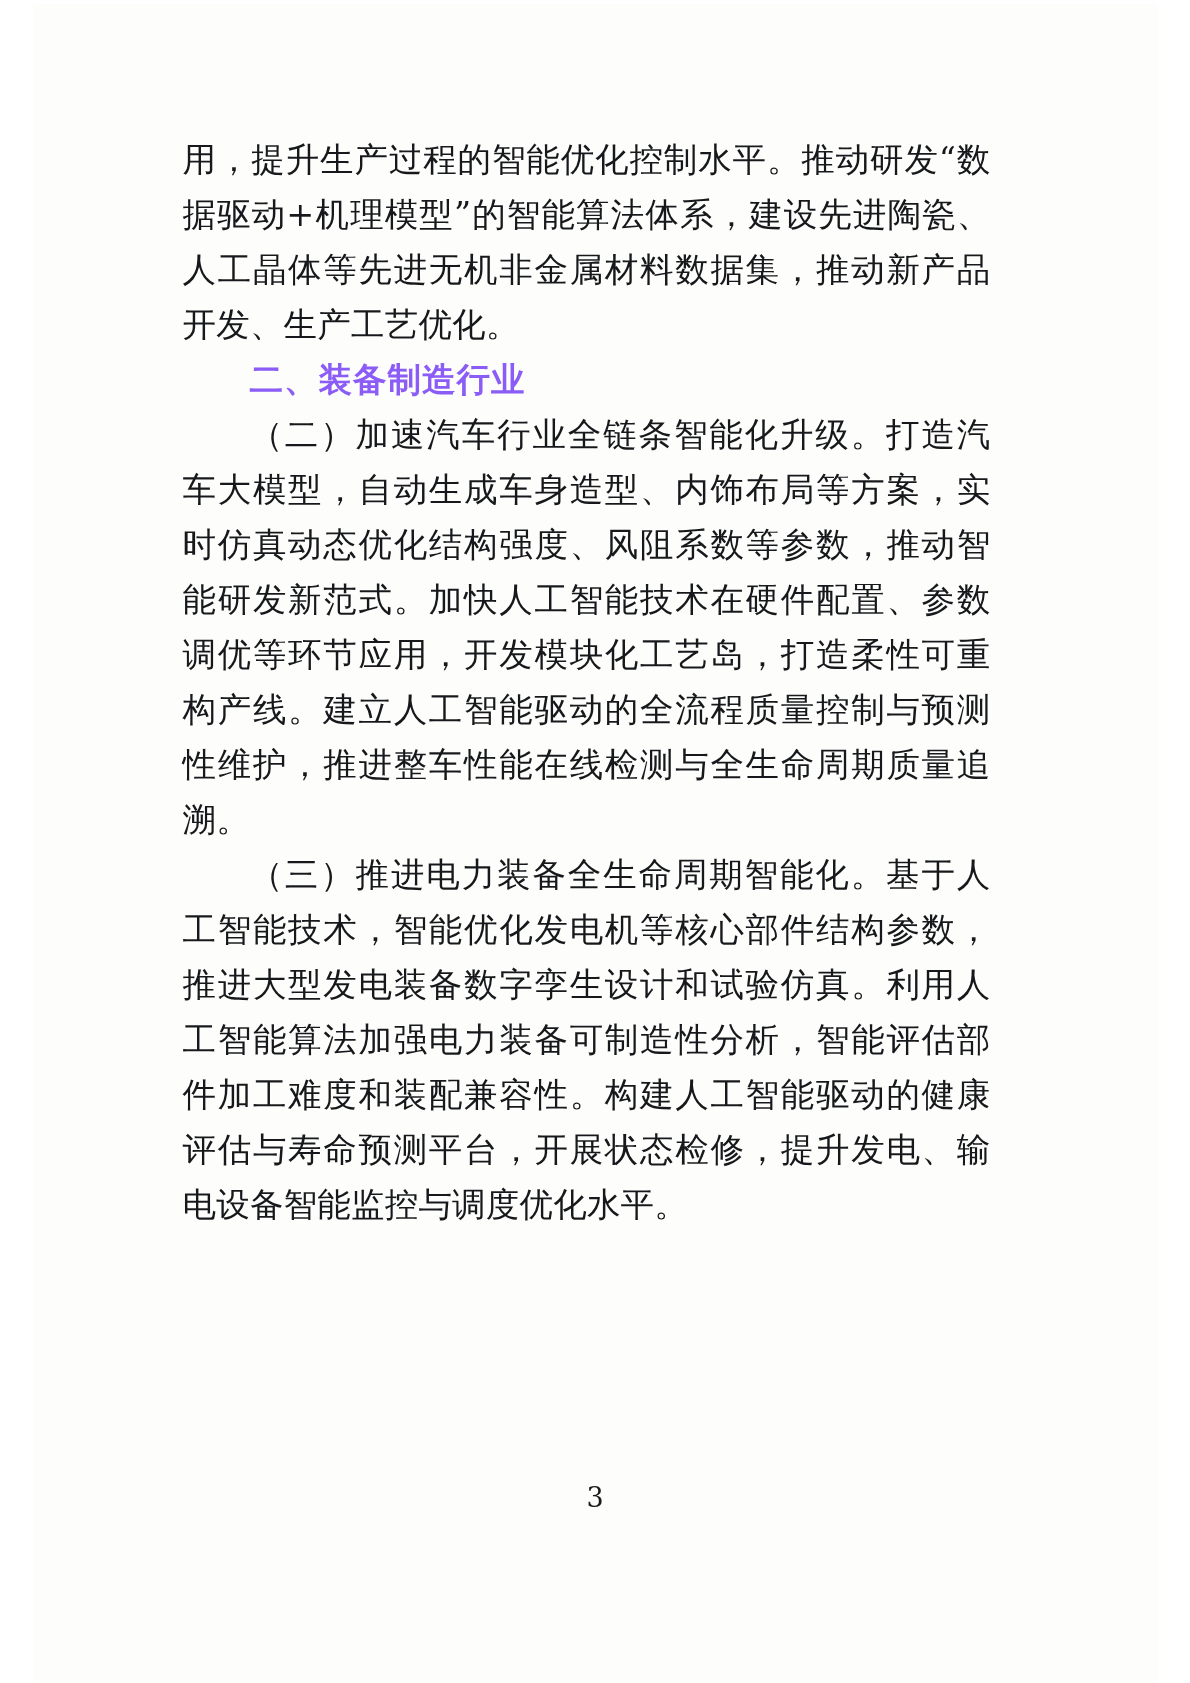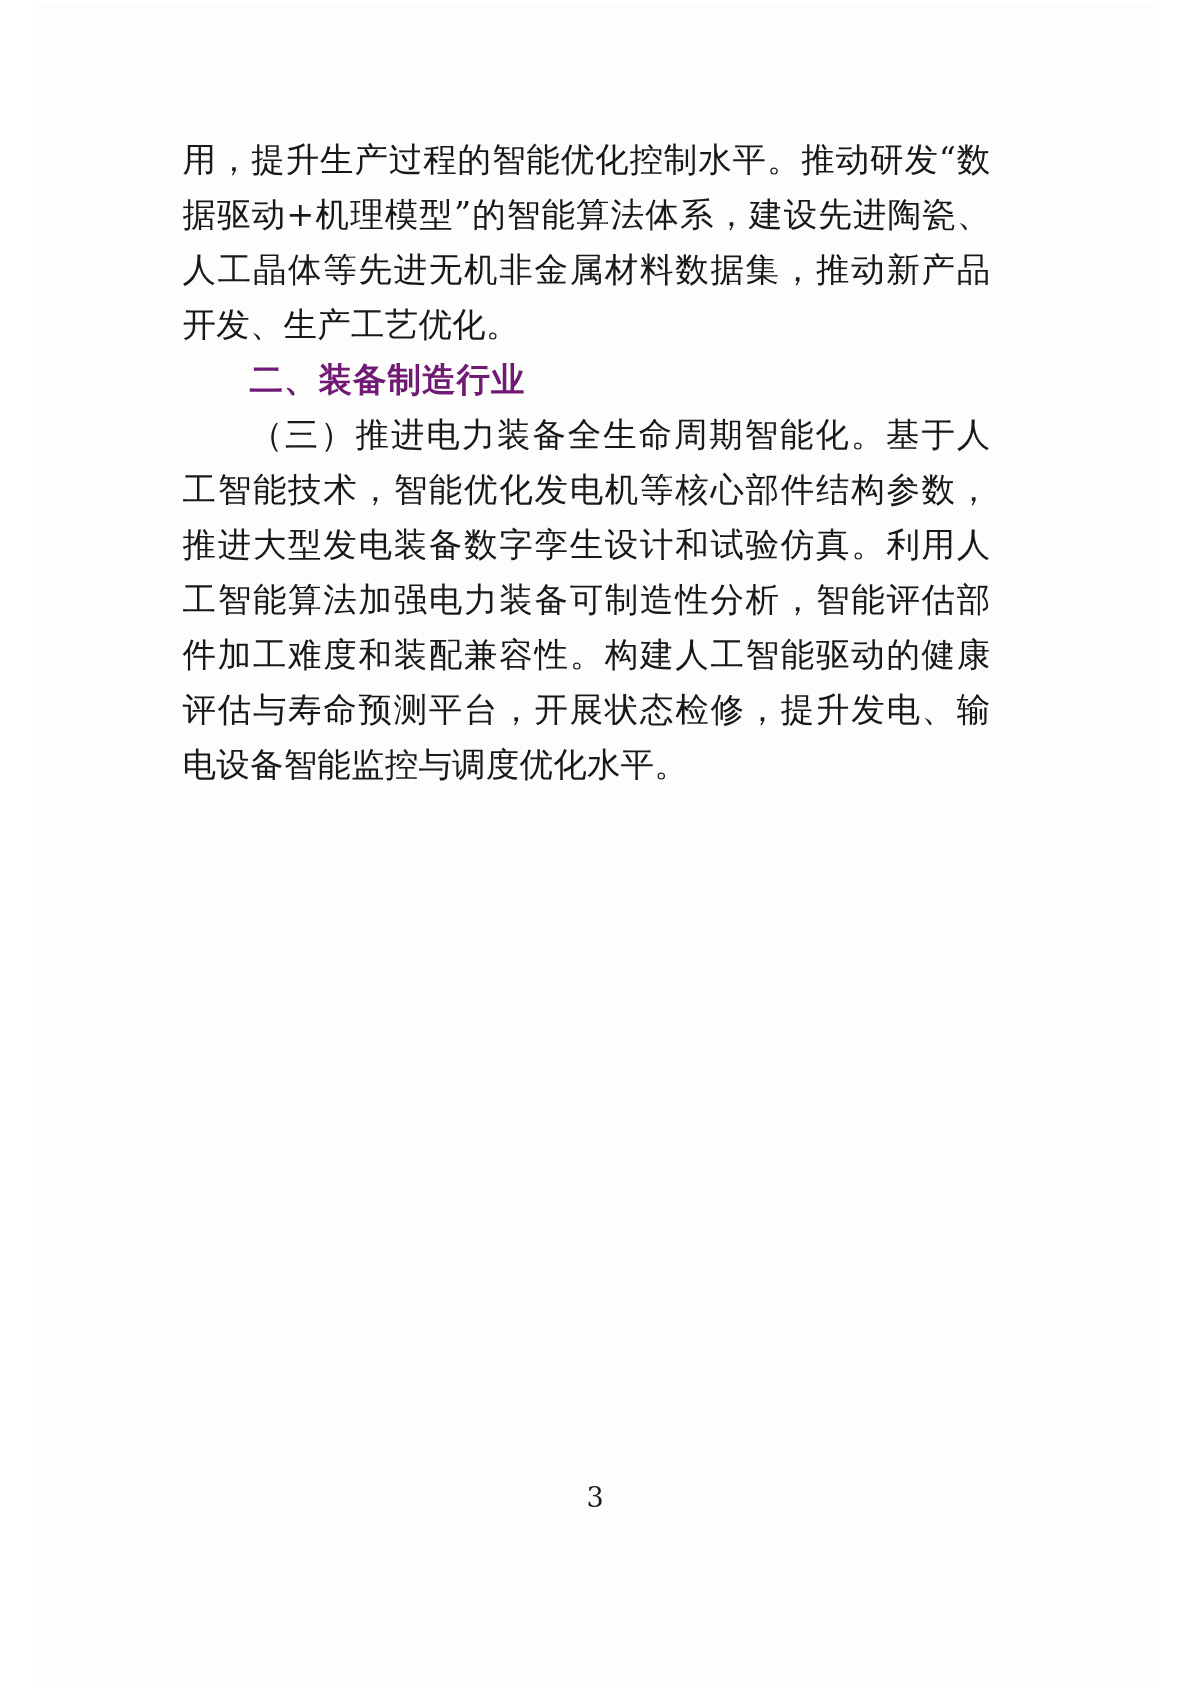--- a/index.html
+++ b/index.html
@@ -38,21 +38,21 @@
   }
   .indent {
     text-indent: 67px;
   }
   .heading {
     font-size: 33.5px;
     line-height: 55px;
     font-weight: bold;
     text-indent: 67px;
     margin: 0;
-    color: #701a75;
+    color: #8b5cf6;
     letter-spacing: 1px;
   }
   .pagenum {
     position: absolute;
     left: 0;
     right: 0;
     top: 1478px;
     text-align: center;
     font-size: 27px;
     font-family: "DejaVu Serif", "Liberation Serif", serif;
@@ -63,19 +63,20 @@
 <body>
 
 <div class="page">
   <div class="content">
 
     <p class="para">用，提升生产过程的智能优化控制水平。推动研发“数据驱动+机理模型”的智能算法体系，建设先进陶瓷、人工晶体等先进无机非金属材料数据集，推动新产品开发、生产工艺优化。</p>
 
     <p class="heading">二、装备制造行业</p>
 
 
+    <p class="para indent">（二）加速汽车行业全链条智能化升级。打造汽车大模型，自动生成车身造型、内饰布局等方案，实时仿真动态优化结构强度、风阻系数等参数，推动智能研发新范式。加快人工智能技术在硬件配置、参数调优等环节应用，开发模块化工艺岛，打造柔性可重构产线。建立人工智能驱动的全流程质量控制与预测性维护，推进整车性能在线检测与全生命周期质量追溯。</p>
 
     <p class="para indent">（三）推进电力装备全生命周期智能化。基于人工智能技术，智能优化发电机等核心部件结构参数，推进大型发电装备数字孪生设计和试验仿真。利用人工智能算法加强电力装备可制造性分析，智能评估部件加工难度和装配兼容性。构建人工智能驱动的健康评估与寿命预测平台，开展状态检修，提升发电、输电设备智能监控与调度优化水平。</p>
 
   </div>
 
   <div class="pagenum">3</div>
 </div>
 
 </body></html>

